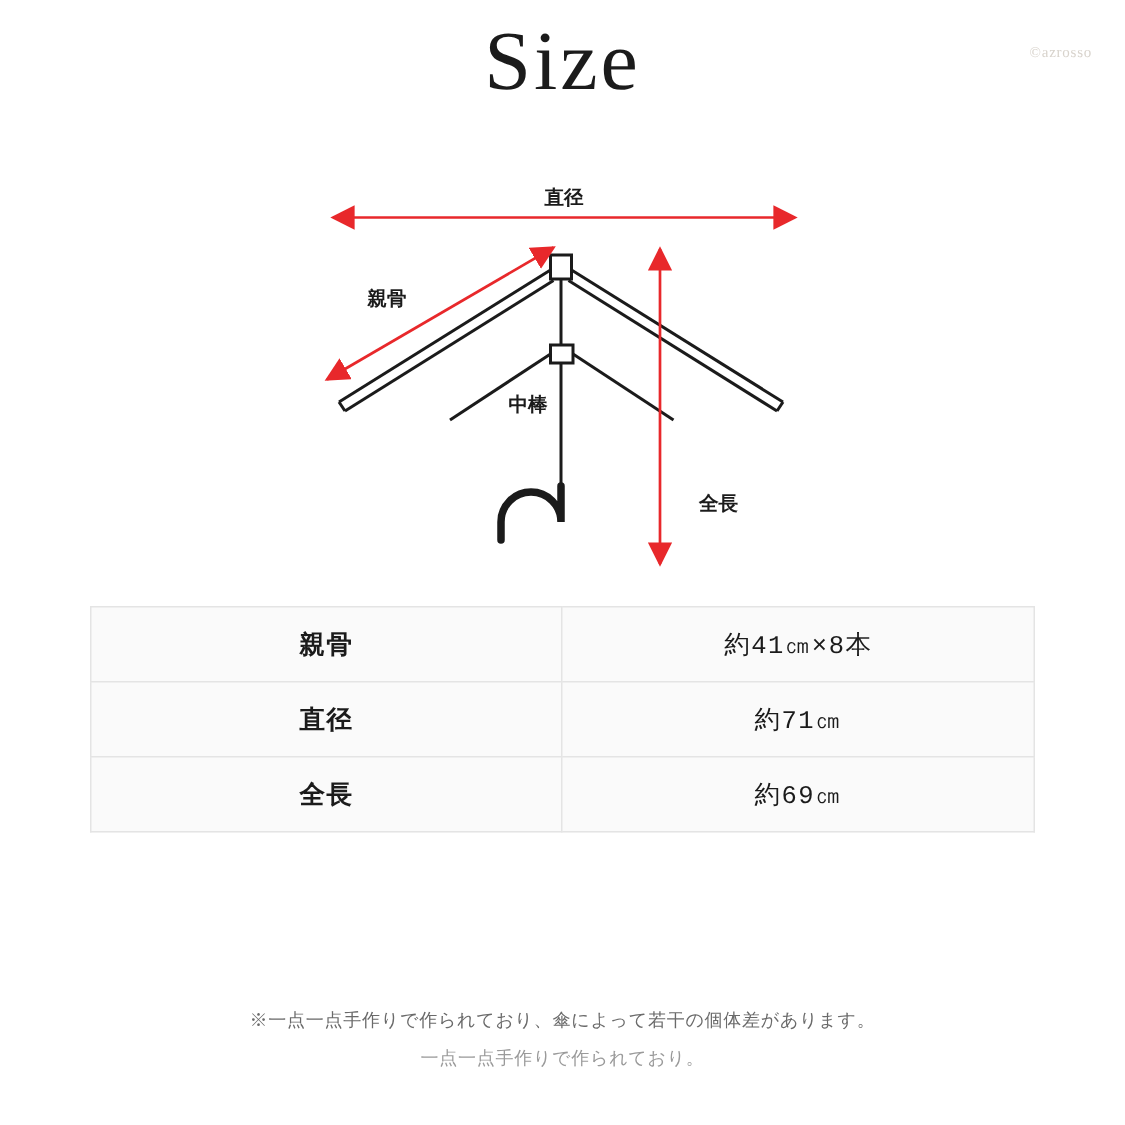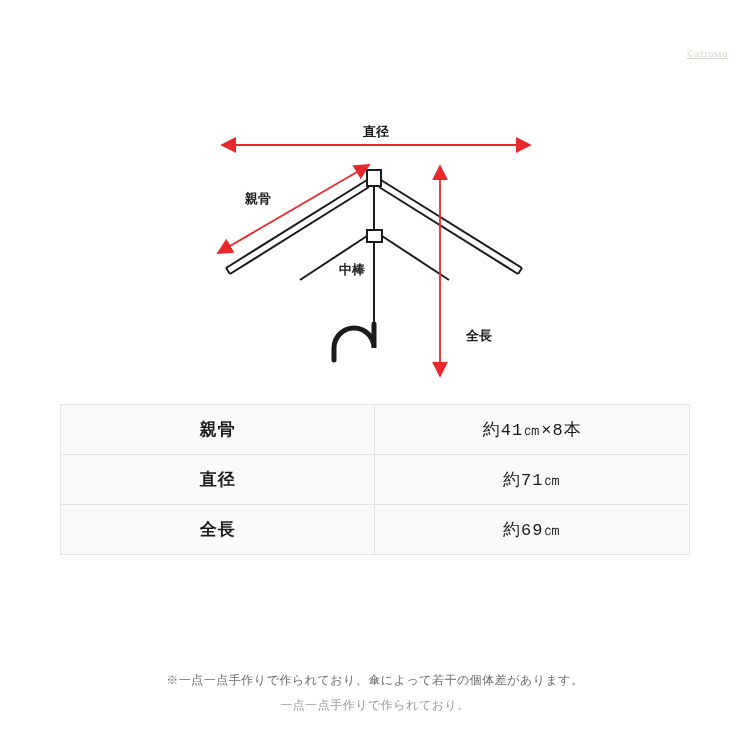--- a/index.html
+++ b/index.html
@@ -30,27 +30,26 @@
     text-align: center;
     font-family: "Liberation Serif", serif;
     font-size: 56px;
     font-weight: normal;
     letter-spacing: 2px;
     color: #1b1b1b;
     line-height: 1.2;
   }
   .watermark {
     position: absolute;
-    top: 48px;
+    top: 30px;
     right: 22px;
     font-family: "Liberation Serif", serif;
     font-size: 10px;
     color: #d8d3cc;
     letter-spacing: 0.5px;
-    text-decoration: underline;
   }
 
   
   .diagram {
     position: absolute;
     top: 108px;
     left: 0;
     width: 750px;
     height: 290px;
   }
@@ -109,20 +108,21 @@
   }
   .note.secondary {
     color: #9a9a9a;
   }
 </style>
 </head>
 <body>
 
 <div class="page">
 
+  <div class="title">Size</div>
   <div class="watermark">©azrosso</div>
 
   <div class="diagram">
     <svg width="750" height="290" viewBox="0 0 750 290" xmlns="http://www.w3.org/2000/svg">
 
       <g stroke="#1b1b1b" fill="none" stroke-width="2">
 
         <rect x="367" y="62" width="14" height="16" fill="#ffffff" stroke="#1b1b1b" stroke-width="2"></rect>
 
         <path d="M367 72 L226 160"></path>

